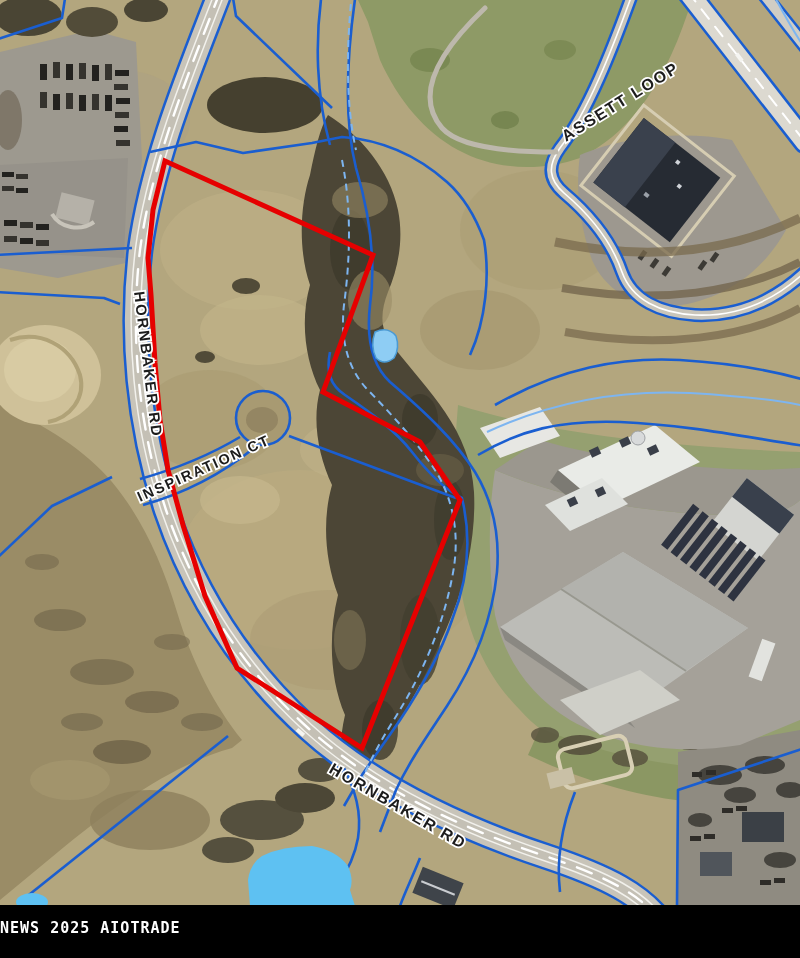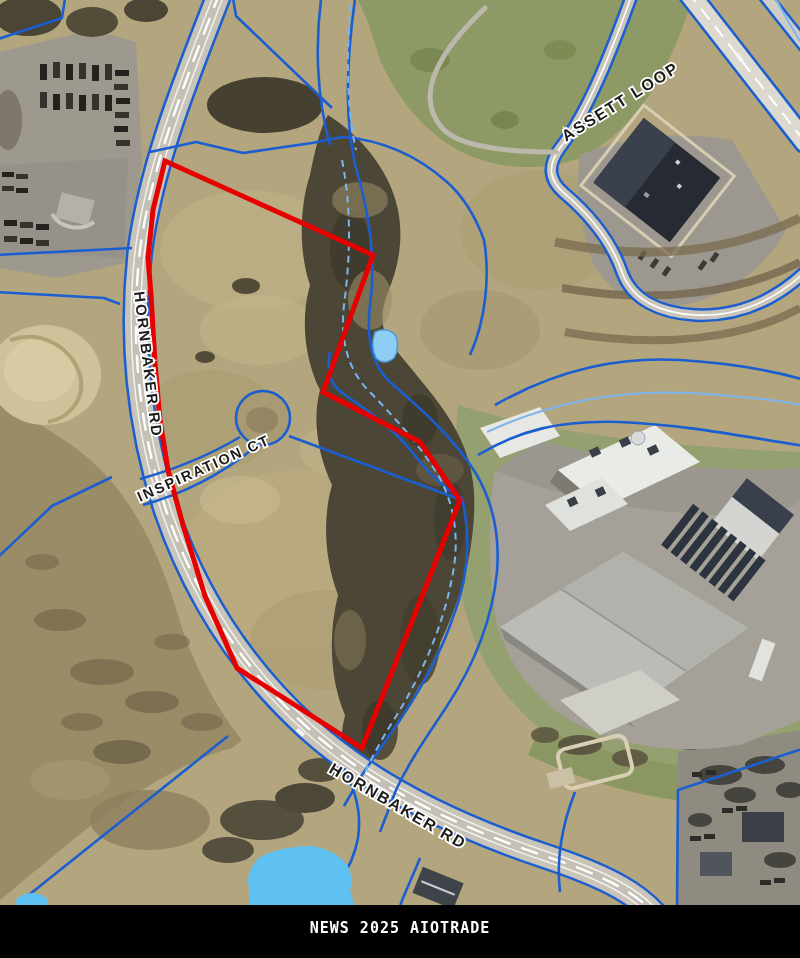--- a/index.html
+++ b/index.html
@@ -1,20 +1,20 @@
 <!DOCTYPE html>
 <html><head>
 <meta charset="utf-8">
 <style>
   html,body{margin:0;padding:0;background:#222;}
   #stage{position:relative;width:800px;height:958px;overflow:hidden;background:#b3a67e;font-family:"Liberation Sans",sans-serif;}
   #mapsvg{display:block;}
   .roadlabel{font-family:"Liberation Sans",sans-serif;font-weight:700;fill:#1c1c1c;stroke:#ffffff;stroke-width:3.5px;paint-order:stroke;letter-spacing:2px;}
   #footer{position:absolute;left:0;bottom:0;width:800px;height:53px;background:#000000;}
-  #footer span{display:block;text-align:center;margin-top:14px;color:#ffffff;font-family:"DejaVu Sans Mono","Liberation Mono",monospace;font-size:15px;font-weight:700;letter-spacing:1px;}
+  #footer span{display:block;margin-top:14px;color:#ffffff;font-family:"DejaVu Sans Mono","Liberation Mono",monospace;font-size:15px;font-weight:700;letter-spacing:1px;}
 </style>
 </head>
 <body>
 
 <div id="stage">
 <svg id="mapsvg" width="800" height="905" viewBox="0 0 800 905">
 
   <g>
     <rect x="0" y="0" width="800" height="905" fill="#b3a67e"></rect>
 

